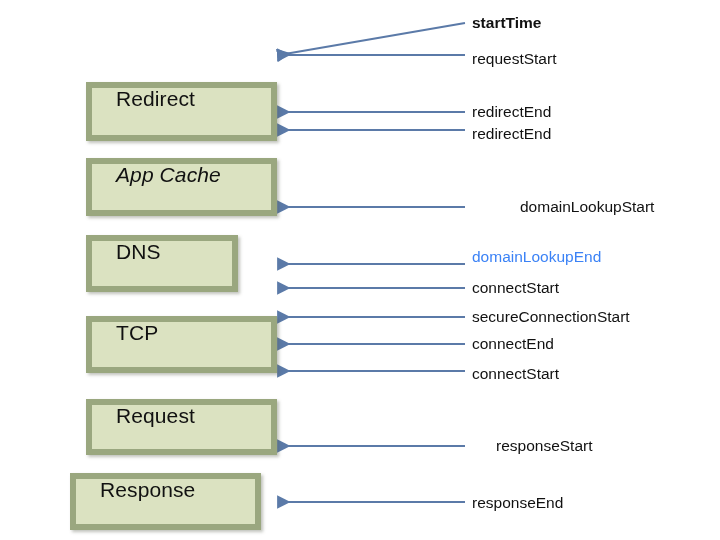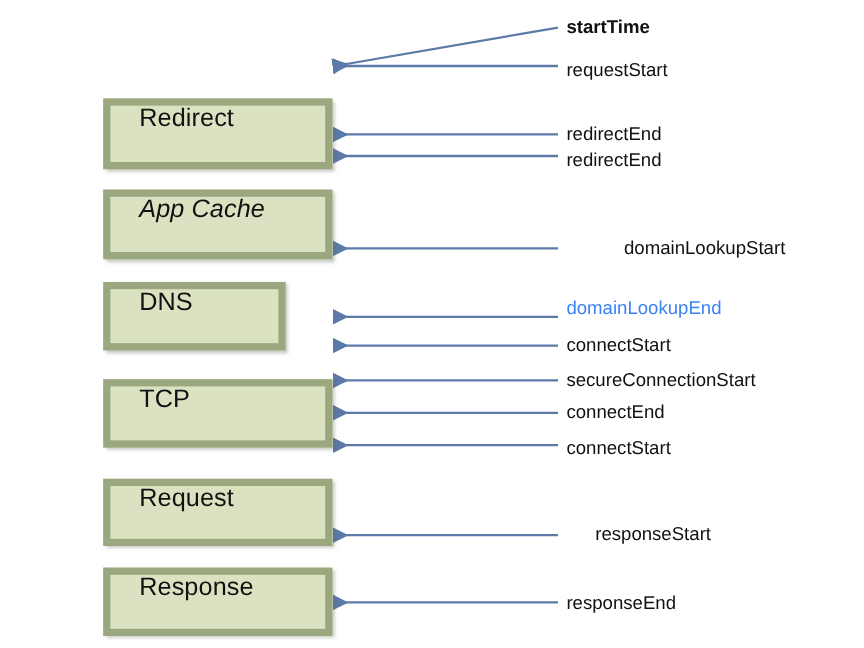--- a/index.html
+++ b/index.html
@@ -89,21 +89,21 @@
       </div>
       <div class="phase-box" style="left: 86px; top: 207px; width: 152px; height: 57px; background: rgb(219, 226, 193); border-color: rgb(154, 167, 127);">
         <span class="phase-label" style="color: rgb(17, 17, 17);">DNS</span>
       </div>
       <div class="phase-box" style="left: 86px; top: 288px; width: 191px; height: 57px; background: rgb(219, 226, 193); border-color: rgb(154, 167, 127);">
         <span class="phase-label" style="color: rgb(17, 17, 17);">TCP</span>
       </div>
       <div class="phase-box" style="left: 86px; top: 371px; width: 191px; height: 56px; background: rgb(219, 226, 193); border-color: rgb(154, 167, 127);">
         <span class="phase-label" style="color: rgb(17, 17, 17);">Request</span>
       </div>
-      <div class="phase-box" style="left: 86px; top: 445px; width: 191px; height: 57px; background: rgb(219, 226, 193); border-color: rgb(154, 167, 127);">
+      <div class="phase-box" style="left: 70px; top: 445px; width: 191px; height: 57px; background: rgb(219, 226, 193); border-color: rgb(154, 167, 127);">
         <span class="phase-label" style="color: rgb(17, 17, 17);">Response</span>
       </div>
     </div>
   <div id="label-group">
       <div class="event-label" style="left: 472px; top: 23px; color: rgb(17, 17, 17); font-weight: bold;">startTime</div>
       <div class="event-label" style="left: 472px; top: 59px; color: rgb(17, 17, 17);">requestStart</div>
       <div class="event-label" style="left: 472px; top: 112px; color: rgb(17, 17, 17);">redirectEnd</div>
       <div class="event-label" style="left: 472px; top: 134px; color: rgb(17, 17, 17);">redirectEnd</div>
       <div class="event-label" style="left: 472px; top: 207px; color: rgb(17, 17, 17); margin-left: 48px;">domainLookupStart</div>
       <div class="event-label" style="left: 472px; top: 257px; color: #3b82f6;">domainLookupEnd</div>

